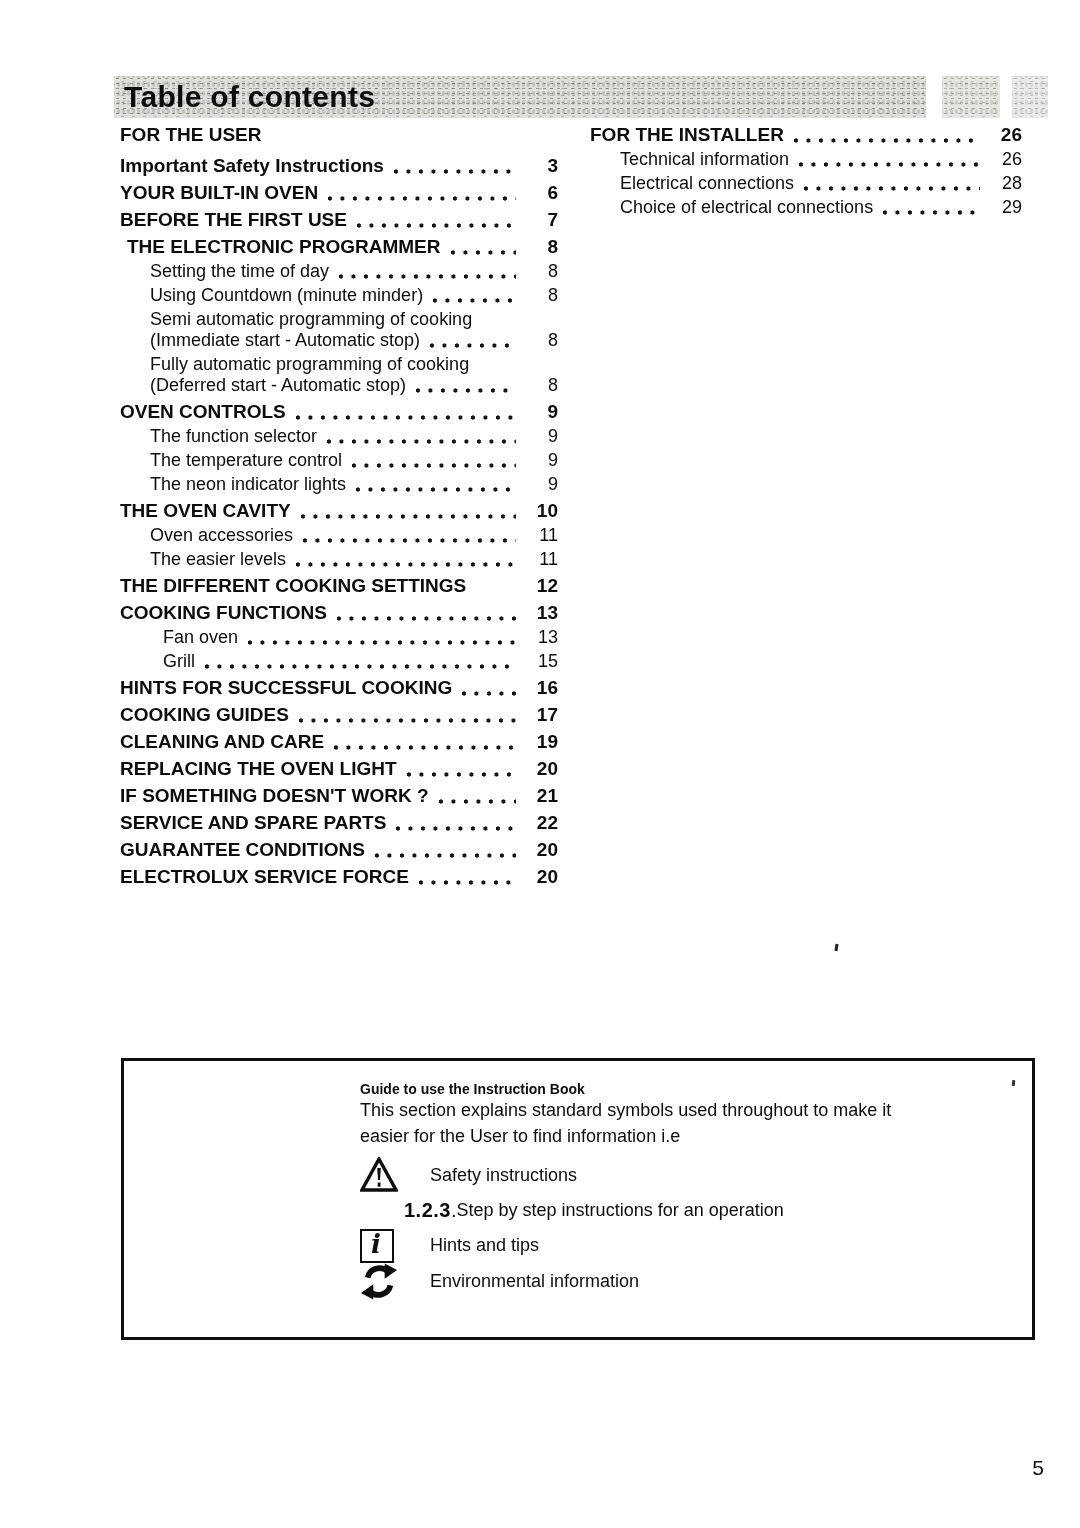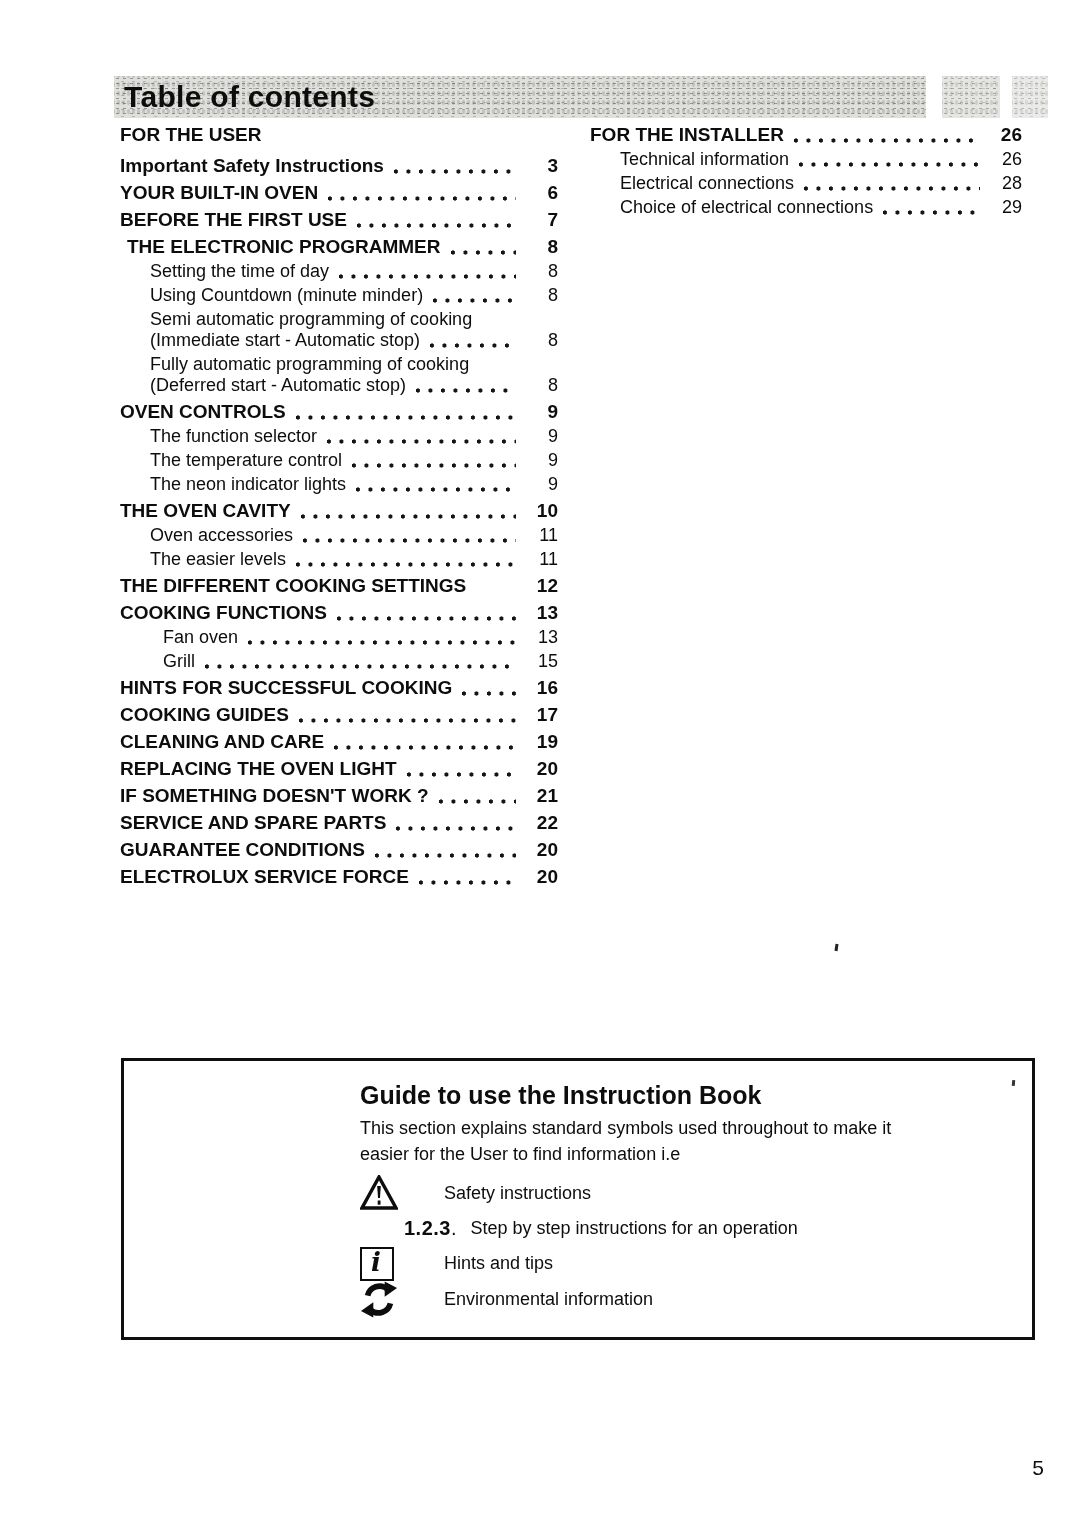--- a/index.html
+++ b/index.html
@@ -58,24 +58,24 @@
   .entry2{margin-top:3px;font-size:18px;line-height:21px;}
   .entry2 .line1{white-space:nowrap;}
   .entry2 .row{margin-top:0;font-size:18px;line-height:21px;}
 
   
   .guide-box{
     position:absolute;left:121px;top:1058px;width:914px;height:282px;
     border:3px solid #0f0f0f;box-sizing:border-box;
   }
   .guide-content{margin:20px 0 0 236px;width:660px;}
-  .guide-title{font-size:25px;font-weight:bold;margin-bottom:5px;}
+  .guide-title{font-size:14px;font-weight:bold;}
   .guide-body{font-size:18px;line-height:26px;}
   .symrows{margin-top:8px;}
-  .symrow{display:flex;align-items:center;min-height:35px;gap:14px;}
+  .symrow{display:flex;align-items:center;min-height:35px;}
   .symicon{flex:0 0 70px;display:flex;align-items:center;}
   .symlabel{font-size:18px;}
   .steps{font-size:20px;}
   .steps b{font-weight:bold;letter-spacing:.5px;margin-left:44px;}
   .ibox{
     width:34px;height:34px;border:2.5px solid #0d0d0d;box-sizing:border-box;
     display:flex;align-items:center;justify-content:center;
   }
   .iglyph{
     font-family:"DejaVu Serif",serif;font-style:italic;font-weight:bold;

